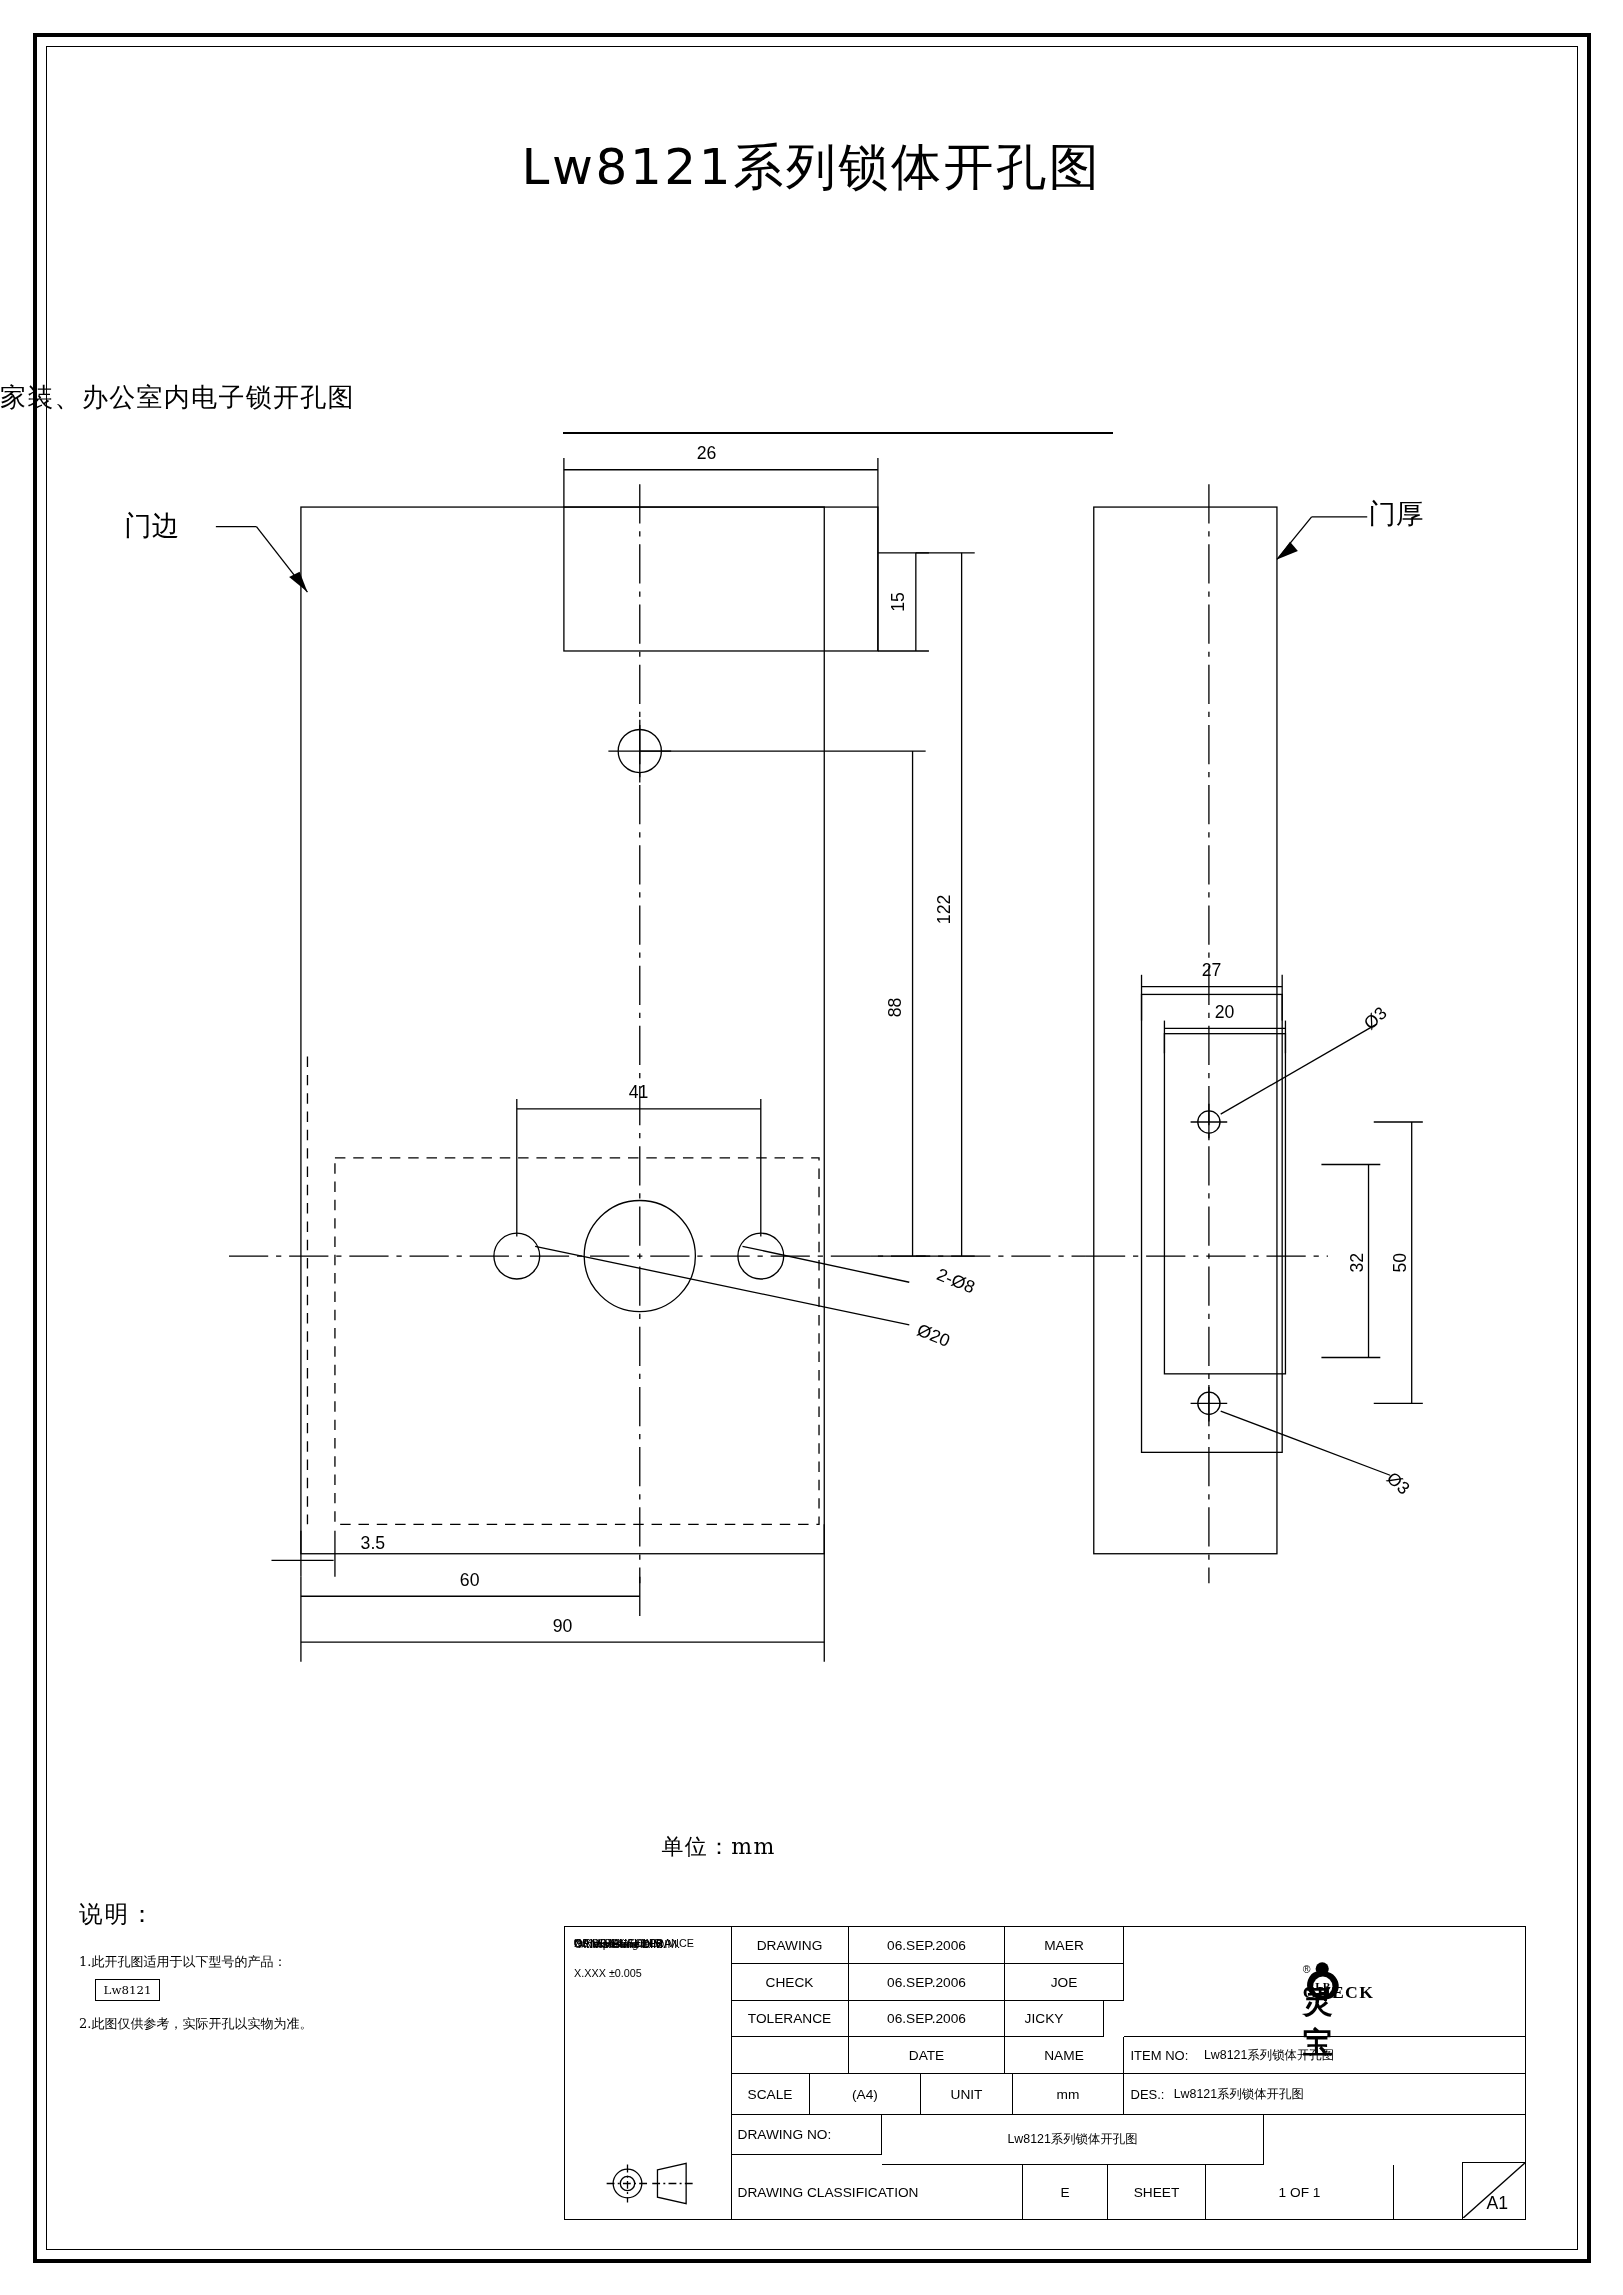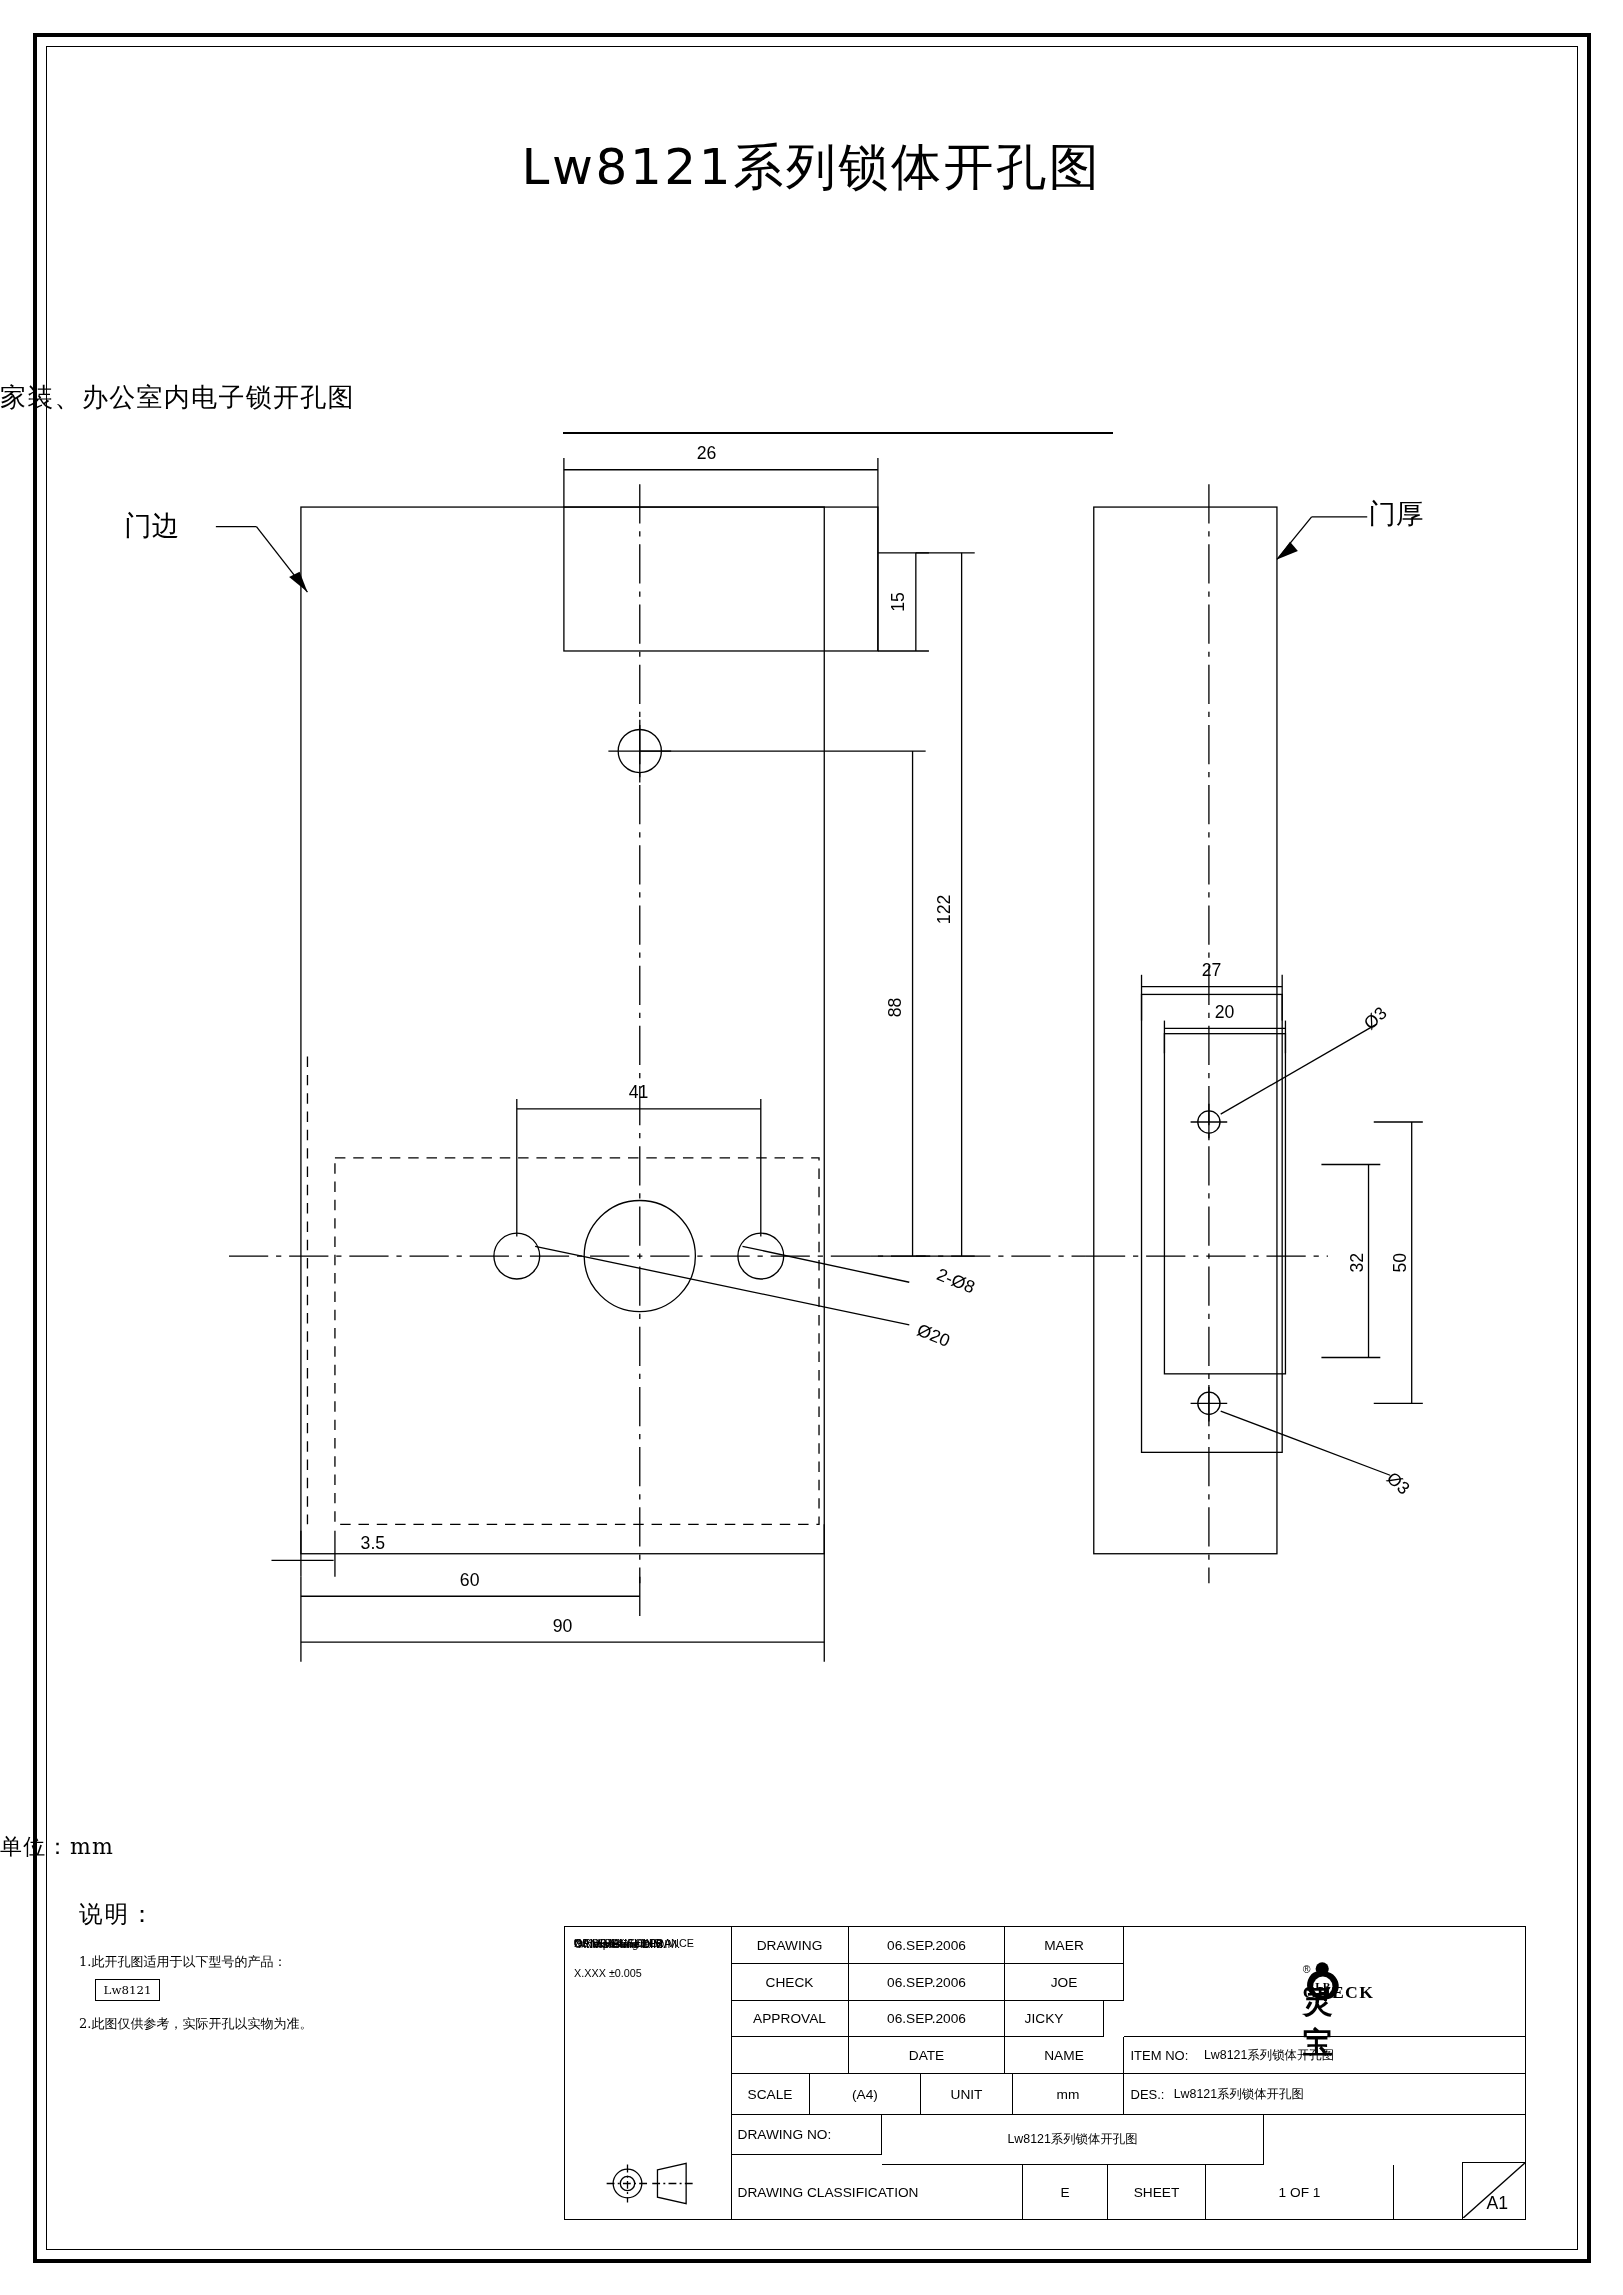--- a/index.html
+++ b/index.html
@@ -5,21 +5,21 @@
   html,body{margin:0;padding:0;background:#ffffff;}
   body{width:1623px;height:2295px;font-family:"Liberation Sans",sans-serif;color:#000;}
   #sheet{position:relative;width:1623px;height:2295px;overflow:hidden;background:#fff;}
   .frame-outer{position:absolute;left:33px;top:33px;width:1558px;height:2230px;border:4.6px solid #000;box-sizing:border-box;}
   .frame-inner{position:absolute;left:46px;top:46px;width:1532px;height:2204px;border:1.3px solid #000;box-sizing:border-box;}
 
   .title{position:absolute;left:0;width:1623px;top:134px;text-align:center;font-family:"DejaVu Sans",sans-serif;font-size:50px;letter-spacing:2.6px;font-weight:400;}
   .subtitle{position:absolute;left:0;width:1623px;top:380px;text-align:left;font-family:"DejaVu Sans",sans-serif;font-size:26px;letter-spacing:1.3px;}
   .subtitle-underline{position:absolute;left:563px;top:432px;width:550px;height:2px;background:#000;}
 
-  .unit-note{position:absolute;left:0;width:1437px;top:1832px;font-family:"DejaVu Serif",serif;font-size:22px;letter-spacing:1.3px;}
+  .unit-note{position:absolute;left:0;width:1437px;top:1832px;text-align:center;font-family:"DejaVu Serif",serif;font-size:22px;letter-spacing:1.3px;}
 
   
   .notes{position:absolute;left:79px;top:1898px;width:471px;}
   .notes-h{font-family:"DejaVu Serif",serif;font-size:23.6px;letter-spacing:2px;margin-bottom:22px;}
   .notes-line{font-family:"DejaVu Serif",serif;font-size:13px;line-height:19.6px;margin-top:5.2px;}
   .model-box{display:inline-block;border:0.7px solid #000;padding:2.6px 7.9px;font-family:"DejaVu Serif",serif;font-size:11.8px;margin:7.9px 0 7.9px 15.7px;}
 
   
   .tb{position:absolute;left:564px;top:1926px;width:962px;height:294px;border:1.3px solid #000;box-sizing:border-box;}
   .tb div{position:absolute;box-sizing:border-box;}
@@ -224,21 +224,21 @@
     </div>
 
     <div class="cell" style="left:166px;top:0;width:118px;height:37px;">DRAWING</div>
     <div class="cell" style="left:284px;top:0;width:156px;height:37px;">06.SEP.2006</div>
     <div class="cell" style="left:440px;top:0;width:119px;height:37px;">MAER</div>
 
     <div class="cell" style="left:166px;top:37px;width:118px;height:37px;">CHECK</div>
     <div class="cell" style="left:284px;top:37px;width:156px;height:37px;">06.SEP.2006</div>
     <div class="cell" style="left:440px;top:37px;width:119px;height:37px;">JOE</div>
 
-    <div class="cell" style="left:166px;top:73px;width:118px;height:37px;">APPROVAL</div>
+    <div class="cell" style="left:166px;top:73px;width:118px;height:37px;">TOLERANCE</div>
     <div class="cell" style="left:284px;top:73px;width:156px;height:37px;">06.SEP.2006</div>
     <div class="cell" style="left:420px;top:73px;width:119px;height:37px;">JICKY</div>
 
     <div class="cell" style="left:166px;top:110px;width:118px;height:37px;"></div>
     <div class="cell" style="left:284px;top:110px;width:156px;height:37px;">DATE</div>
     <div class="cell" style="left:440px;top:110px;width:119px;height:37px;">NAME</div>
 
     <div class="cell" style="left:166px;top:147px;width:79px;height:41px;">SCALE</div>
     <div class="cell" style="left:245px;top:147px;width:111px;height:41px;">(A4)</div>
     <div class="cell" style="left:356px;top:147px;width:92px;height:41px;">UNIT</div>

